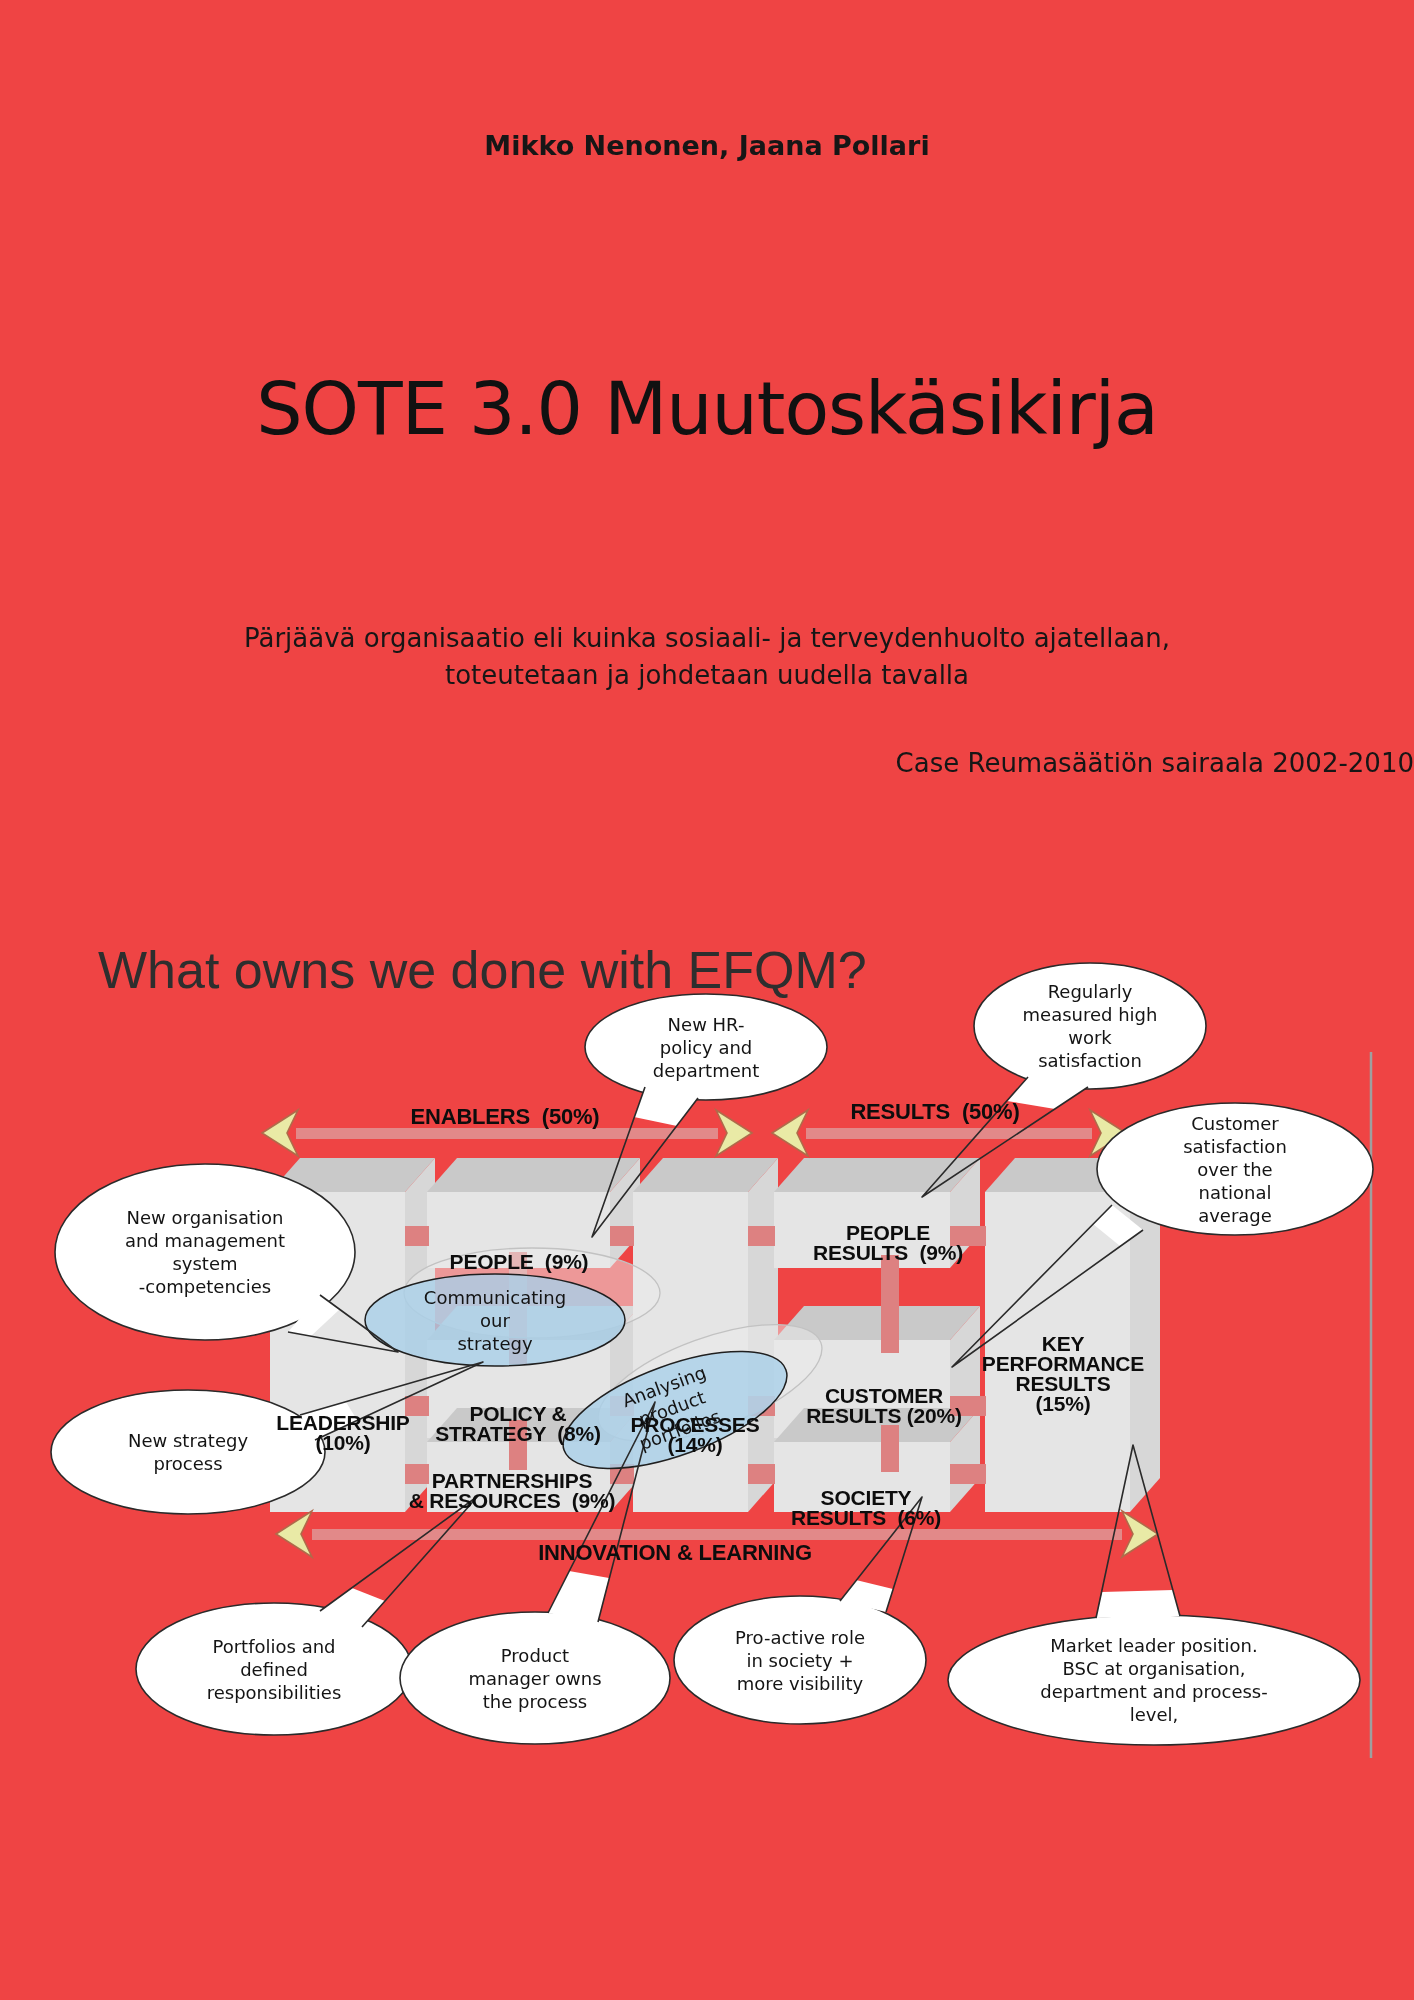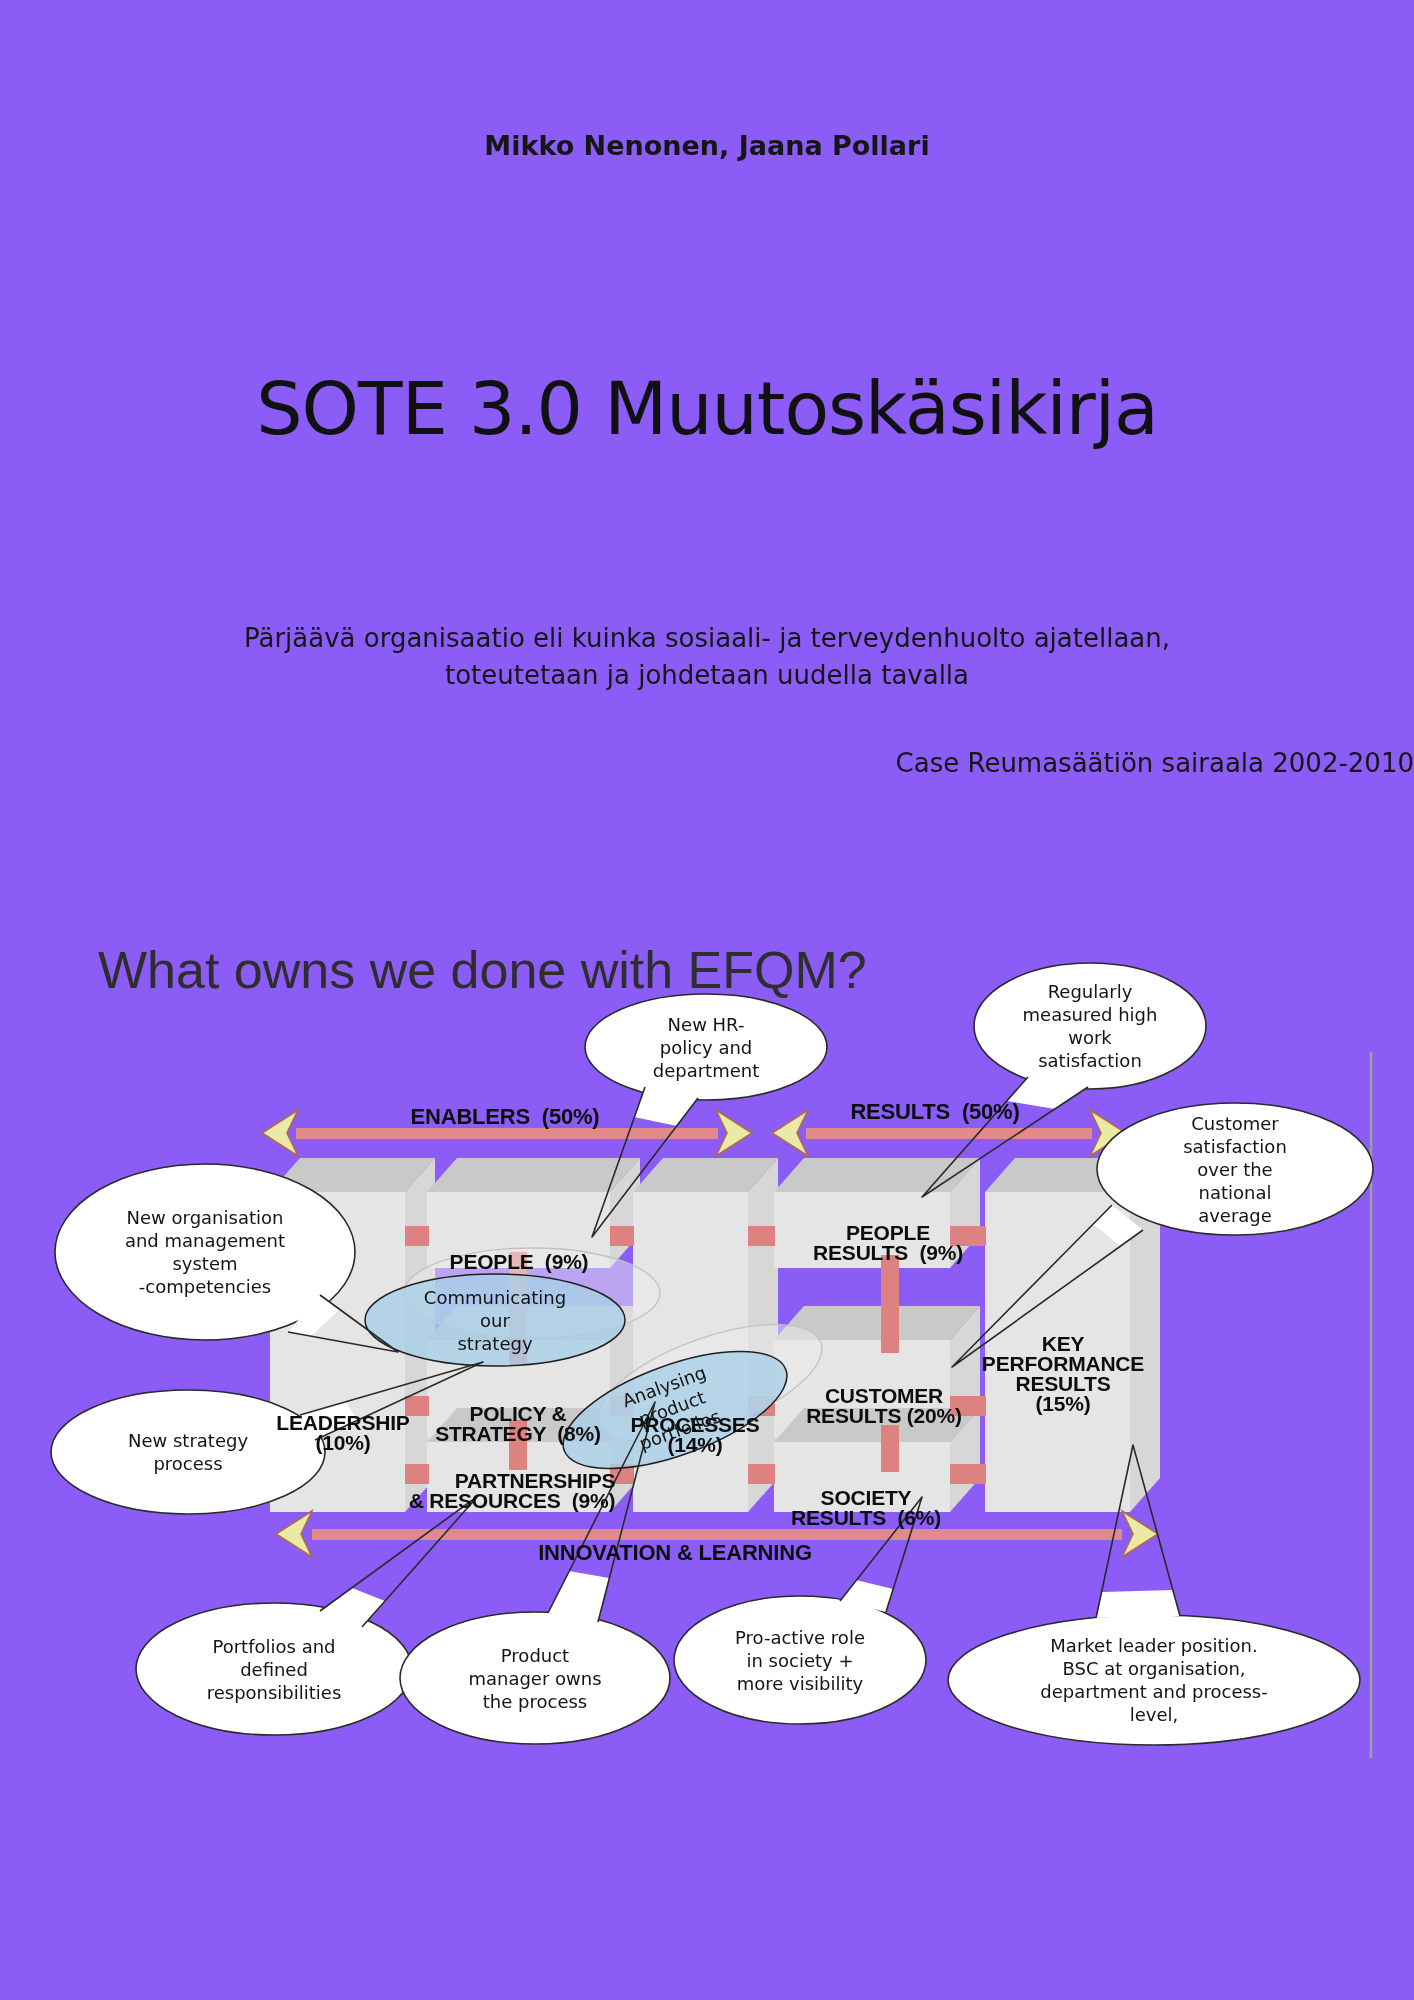--- a/index.html
+++ b/index.html
@@ -1,16 +1,16 @@
 <!DOCTYPE html>
 <html><head>
 <meta charset="utf-8">
 <style>
   html,body{margin:0;padding:0;background:#fff;}
-  .page{position:relative;width:1414px;height:2000px;background:#8b5cf6;overflow:hidden;
+  .page{position:relative;width:1414px;height:2000px;background:#ef4444;overflow:hidden;
         font-family:"DejaVu Sans","Liberation Sans",sans-serif;color:#1c1c1c;}
   .layer{position:absolute;inset:0;}
   .z1{z-index:1}.z2{z-index:2}.z3{z-index:3}
   svg{position:absolute;inset:0;}
 
   
   .centered{position:absolute;left:0;width:100%;text-align:center;white-space:pre-wrap;}
   .author{top:130px;font-weight:700;font-size:27px;color:#161616;}
   .book-title{top:366px;font-weight:400;font-size:73px;letter-spacing:-1px;color:#111;}
   .subtitle{top:620px;font-size:26px;line-height:37px;color:#161616;}
@@ -195,21 +195,21 @@
   <div class="layer z3">
     <div class="lbl arrow-lbl" style="left:505px;top:1117px;">ENABLERS  (50%)</div>
     <div class="lbl arrow-lbl" style="left:935px;top:1112px;">RESULTS  (50%)</div>
     <div class="lbl arrow-lbl" style="left:675px;top:1553px;">INNOVATION &amp; LEARNING</div>
 
     <div class="lbl box-lbl" style="left:343px;top:1411px;">LEADERSHIP
 (10%)</div>
     <div class="lbl box-lbl" style="left:519px;top:1240px;">PEOPLE  (9%)</div>
     <div class="lbl box-lbl" style="left:518px;top:1402px;">POLICY &amp;
 STRATEGY  (8%)</div>
-    <div class="lbl box-lbl" style="left:512px;top:1469px;text-align:right;">PARTNERSHIPS
+    <div class="lbl box-lbl" style="left:512px;top:1469px;">PARTNERSHIPS
 &amp; RESOURCES  (9%)</div>
     <div class="lbl box-lbl" style="left:695px;top:1413px;">PROCESSES
 (14%)</div>
     <div class="lbl box-lbl" style="left:888px;top:1221px;">PEOPLE
 RESULTS  (9%)</div>
     <div class="lbl box-lbl" style="left:884px;top:1384px;">CUSTOMER
 RESULTS (20%)</div>
     <div class="lbl box-lbl" style="left:866px;top:1486px;">SOCIETY
 RESULTS  (6%)</div>
     <div class="lbl box-lbl" style="left:1063px;top:1352px;">KEY

